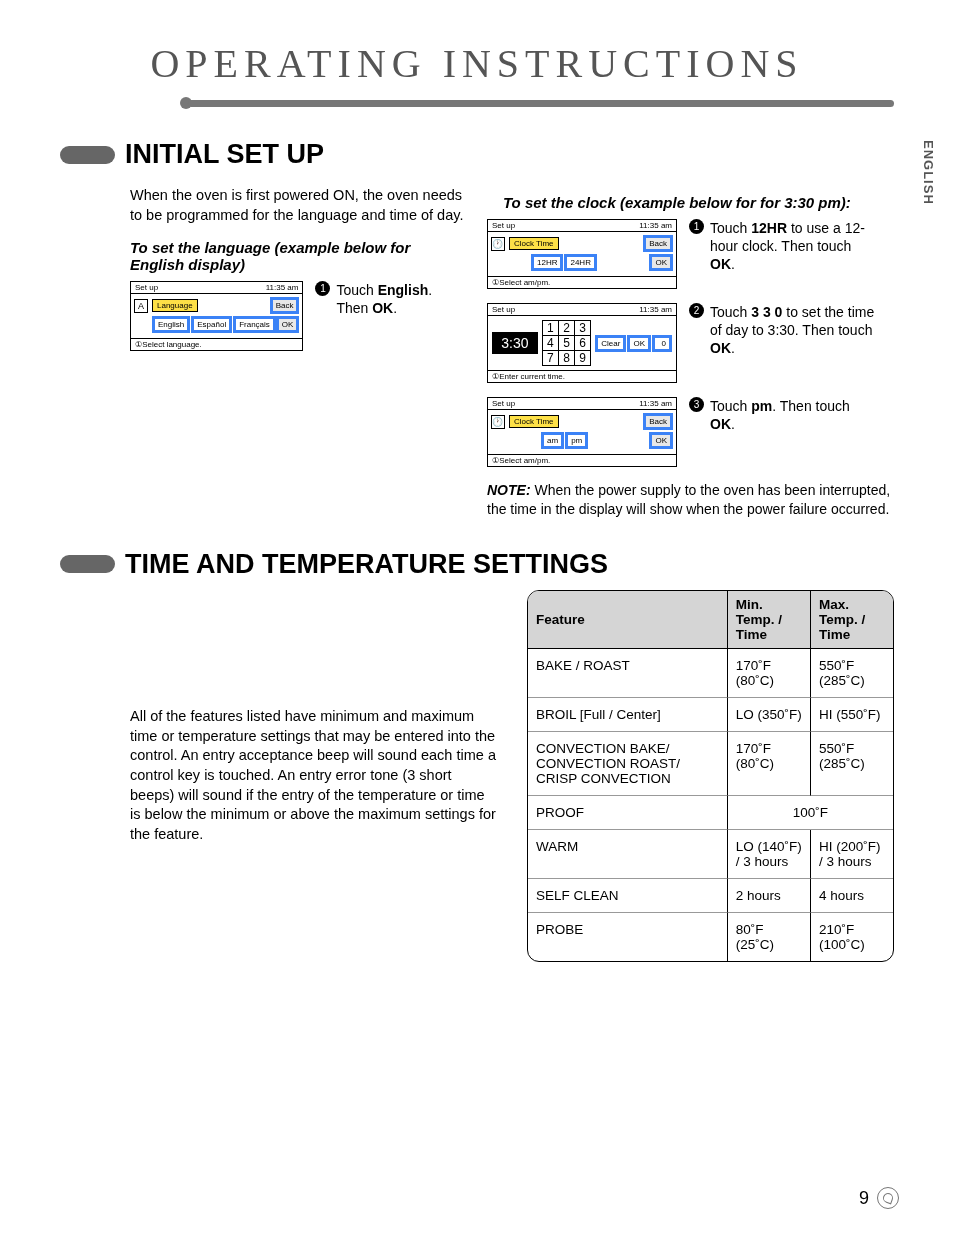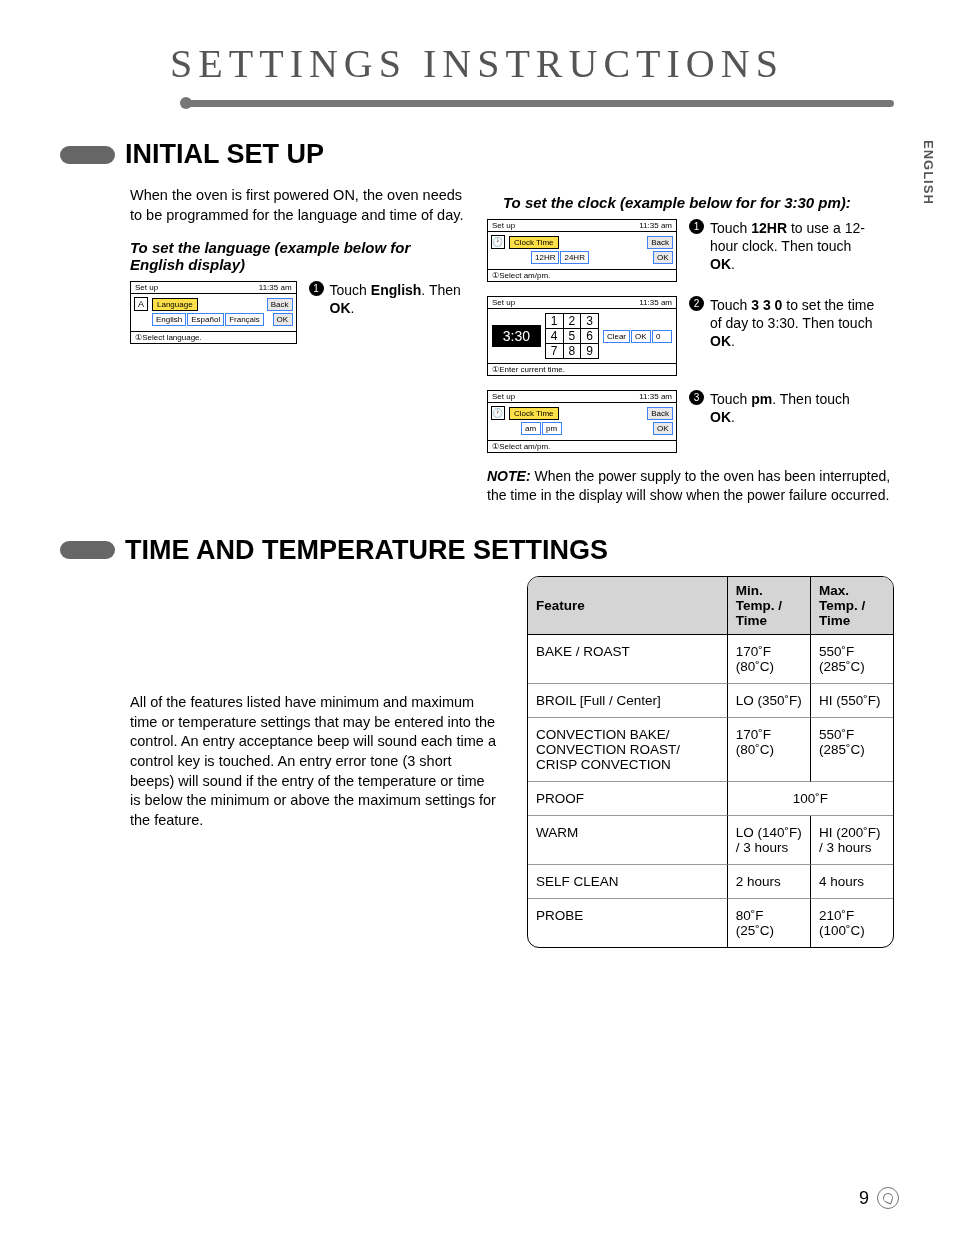--- a/index.html
+++ b/index.html
@@ -98,25 +98,25 @@
     border-bottom: 1px solid #000;
     padding: 3px;
     min-height: 34px;
   }
   .ms-row1 {
     display: flex; align-items: center; justify-content: space-between;
     margin-bottom: 2px;
   }
   .ms-boxrow { display: flex; gap: 1px; justify-content: flex-end;}
   .ms-btn {
-    border: 1px solid #3b82f6;
+    border: 3px solid #3b82f6;
     padding: 1px 3px;
     font-size: 8px;
     min-width: 20px;
-    text-align: left;
+    text-align: right;
     background: #fff;
   }
   .ms-btn.dark { background: #e8e8e8; }
   .ms-icon {
     border: 1px solid #000;
     width: 14px; height: 14px;
     font-size: 9px;
     text-align: center;
     line-height: 12px;
     display: inline-block;
@@ -243,21 +243,21 @@
     font-size: 14.5px;
     line-height: 1.35;
     padding-left: 70px;
   }
   .two-col-2 .right { flex: 1;}
   b { font-weight: bold;}
 </style>
 </head>
 <body>
 
-<div class="main-title">SETTINGS INSTRUCTIONS</div>
+<div class="main-title">OPERATING INSTRUCTIONS</div>
 
 <div class="hr-wrap">
   <div class="hr-dot"></div>
     <div class="hr-line"></div>
 </div>
 
 <div class="vtab">ENGLISH</div>
 
 <div class="section-head">
   <div class="pill"></div>
@@ -392,21 +392,21 @@
           </div>
         <div class="ms-body">
           <div class="ms-row1">
               <span style="display:flex;align-items:center;gap:2px;">
                 <span class="ms-icon">🕐</span>
                 <span class="ms-label">Clock Time</span>
               </span>
               <span class="ms-btn dark">Back</span>
             </div>
           <div class="ms-row1">
-              <span class="ms-boxrow" style="margin-left:30px;border-radius:6px;">
+              <span class="ms-boxrow" style="margin-left:50px;border-radius:6px;">
                 <span class="ms-btn">am</span>
                 <span class="ms-btn">pm</span>
               </span>
               <span class="ms-btn dark">OK</span>
             </div>
         </div>
         <div class="ms-bot">
             <span>①Select am/pm.</span>
             <span></span>
           </div>

